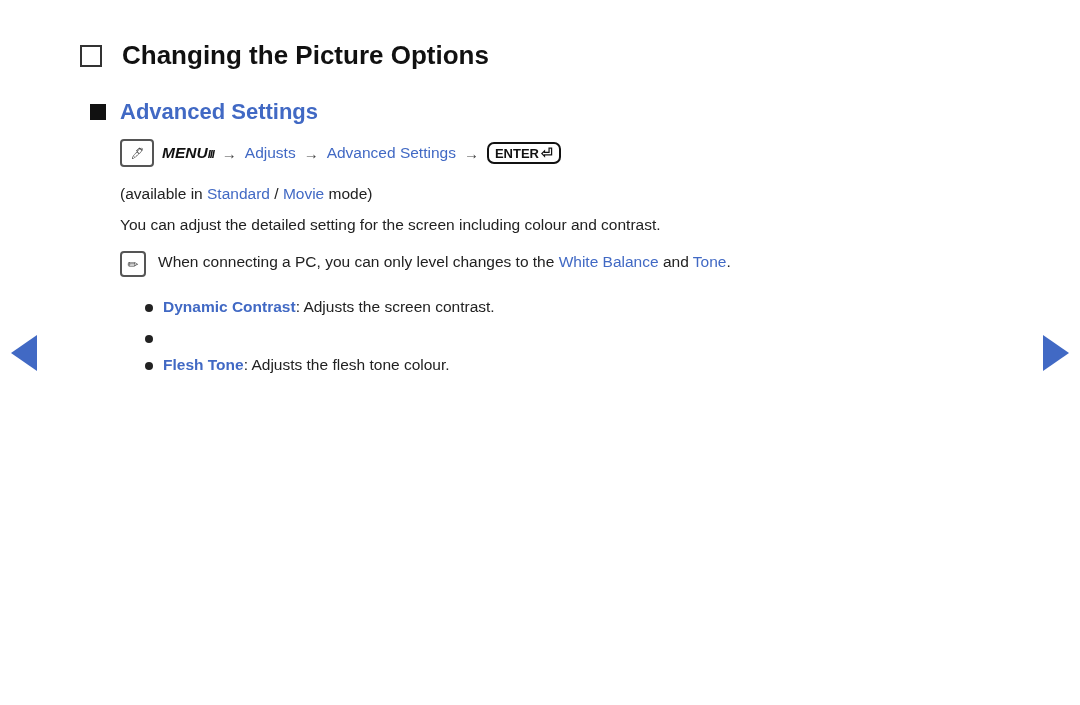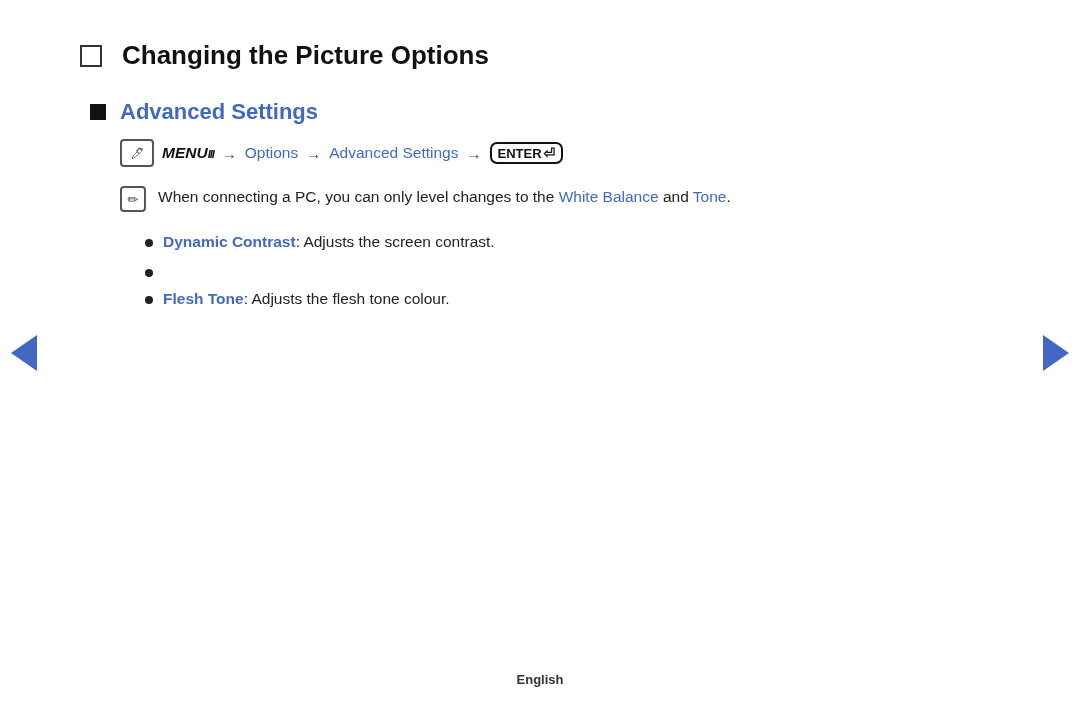--- a/index.html
+++ b/index.html
@@ -288,31 +288,35 @@
       <div class="filled-square"></div>
       <h2 class="section-title">Advanced Settings</h2>
     </div>
 
     <div class="menu-path-row">
       <div class="menu-icon">
         <span class="menu-icon-inner">🖊</span>
       </div>
       <span class="menu-keyword"><span>MENU</span><span style="font-size:11px; letter-spacing:-1px;">III</span></span>
       <span class="menu-arrow">→</span>
-      <span class="menu-link">Options</span>
+      <span class="menu-link">Adjusts</span>
       <span class="menu-arrow">→</span>
       <span class="menu-link">Advanced Settings</span>
       <span class="menu-arrow">→</span>
       <span class="enter-icon">
         <span>ENTER</span>
           <span class="enter-arrow">⏎</span>
       </span>
     </div>
 
-
+    <div class="available-line">
+      <span>(available in </span><span class="available-link">Standard</span><span> / </span><span class="available-link">Movie</span><span> mode)</span>
+    </div>
+
+    <div class="description-line">You can adjust the detailed setting for the screen including colour and contrast.</div>
 
     <div class="note-row">
       <div class="note-icon">
         <span>✏</span>
       </div>
       <div class="note-text">
         <span>When connecting a PC, you can only level changes to the </span><span class="available-link">White Balance</span><span> and </span><span class="available-link">Tone</span><span>.</span>
       </div>
     </div>
 
@@ -333,17 +337,14 @@
   </div>
 
   <div class="nav-arrow-left">
     <div class="arrow-shape-left"></div>
   </div>
 
   <div class="nav-arrow-right">
     <div class="arrow-shape-right"></div>
   </div>
 
-  <div class="footer">
-    <span>English</span>
-  </div>
 
 </div>
 
 </body></html>

